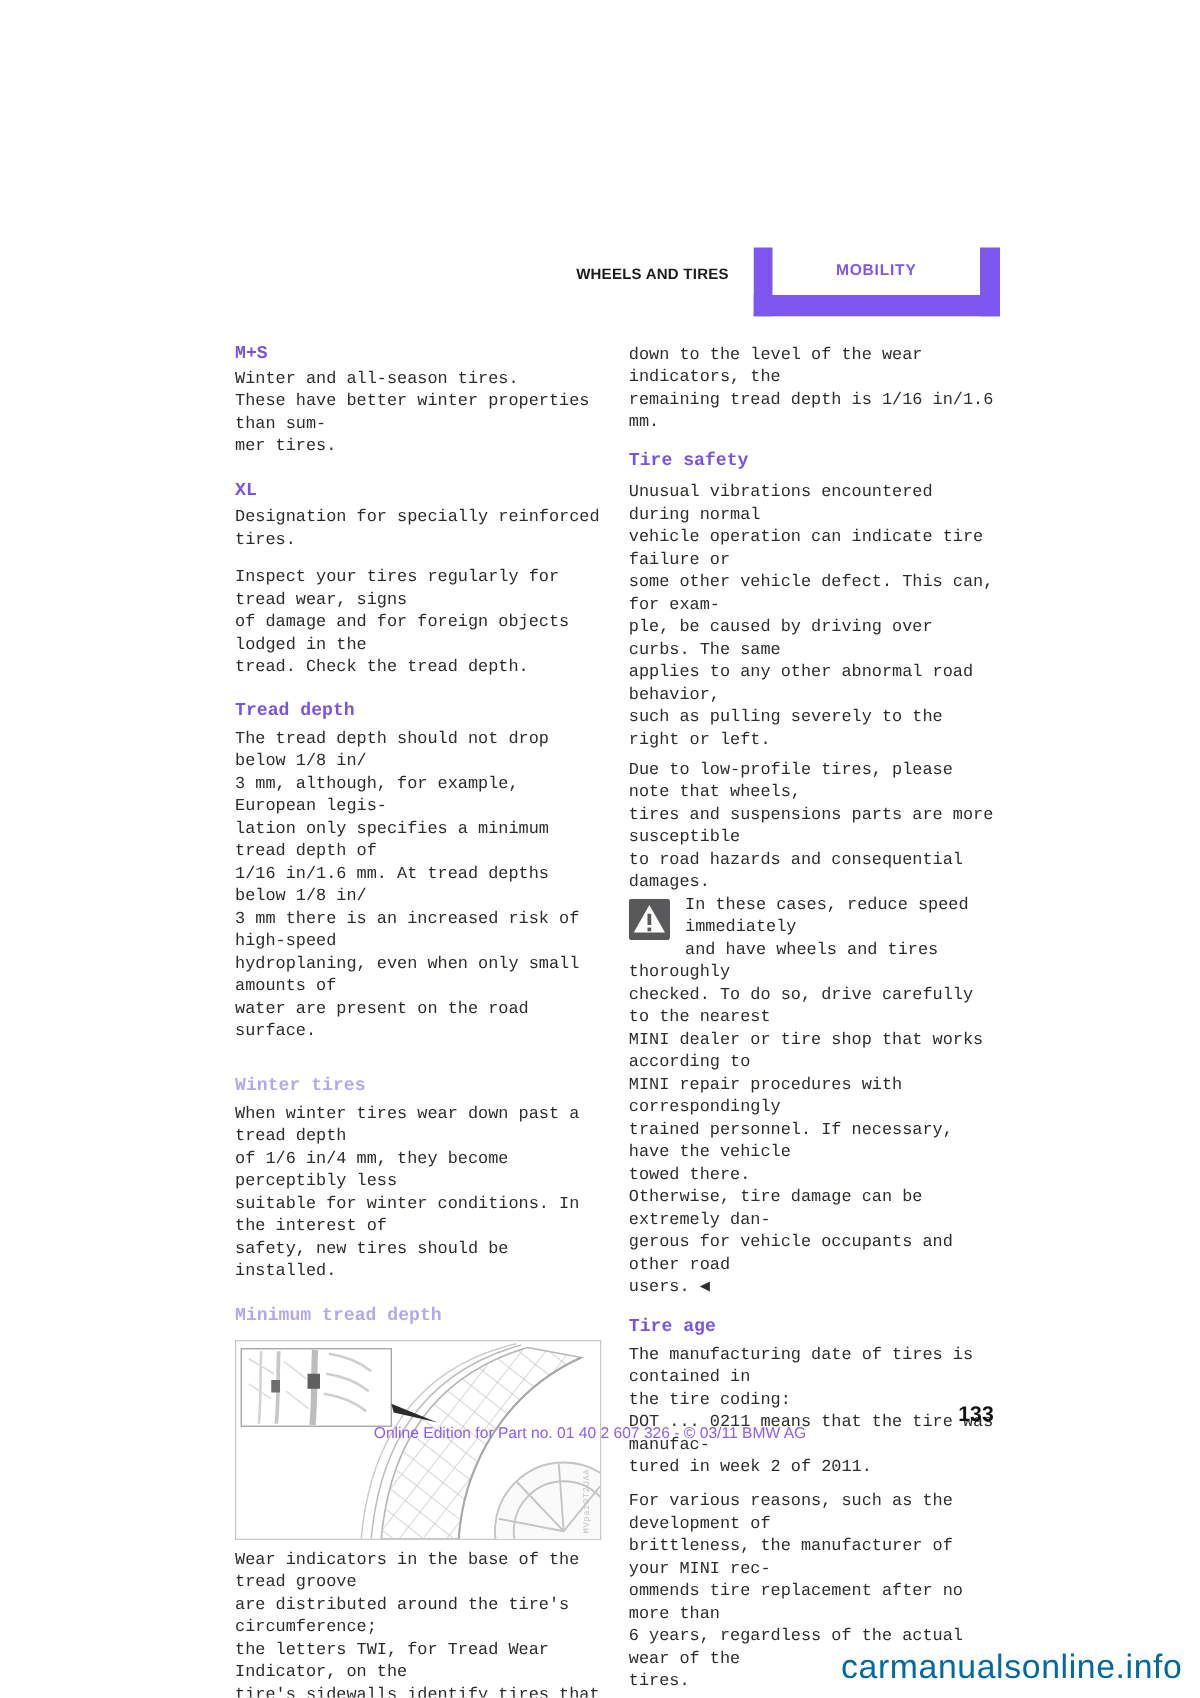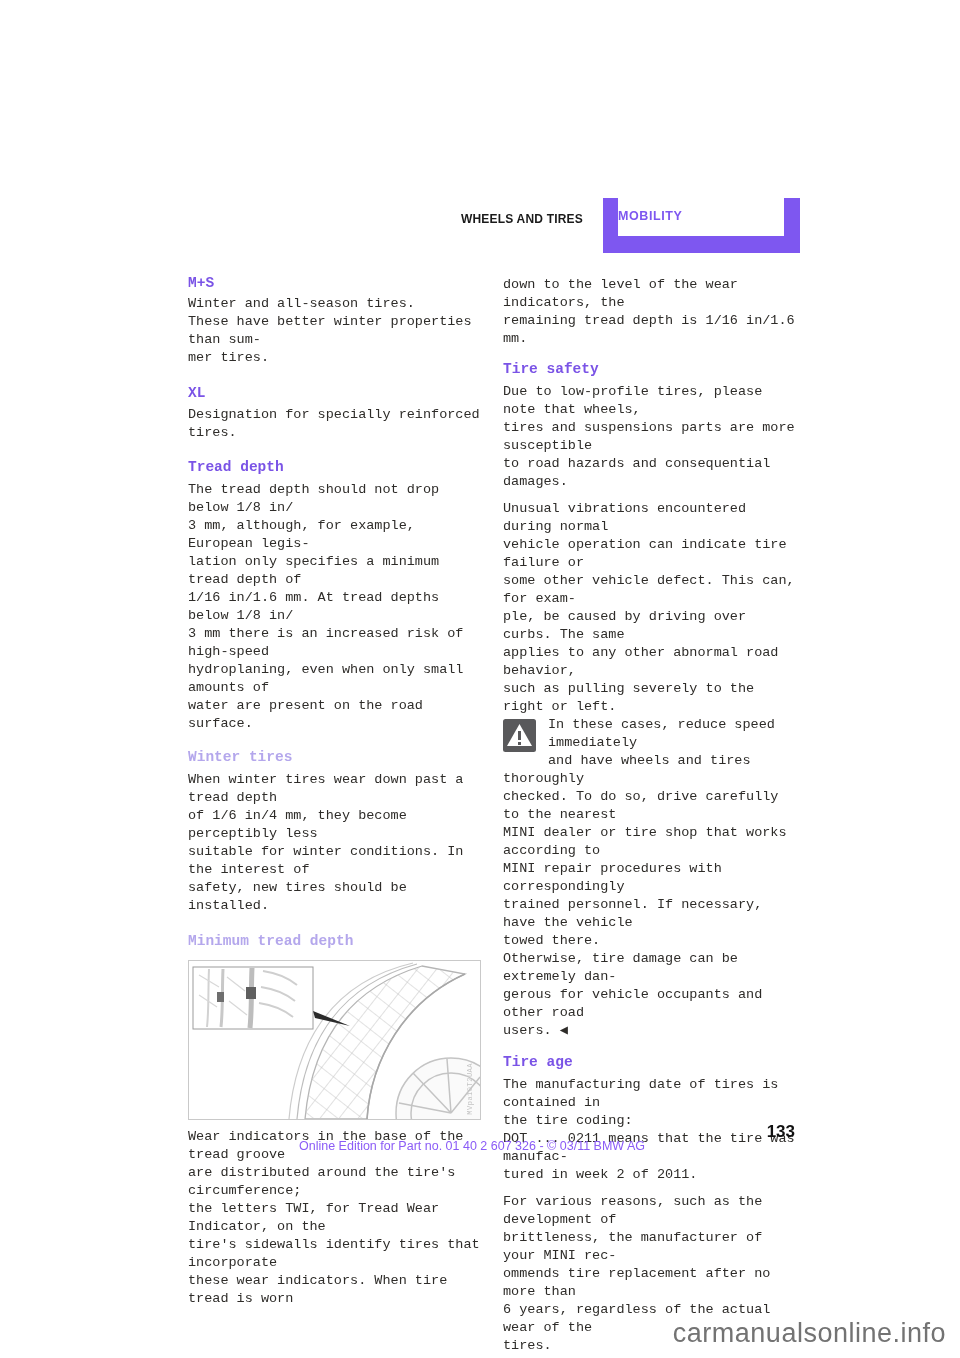--- a/index.html
+++ b/index.html
@@ -11,21 +11,21 @@
   
   .header-section{
     position:absolute;left:188px;top:212px;width:395px;text-align:right;
     font-size:12px;font-weight:bold;letter-spacing:.2px;color:#1a1a1a;
   }
   .mobility-tab{
     position:absolute;left:603px;top:198px;width:197px;height:55px;box-sizing:border-box;
     border-left:15px solid #7e57f0;border-right:16px solid #7e57f0;border-bottom:17px solid #7e57f0;
   }
   .mobility-label{
-    height:38px;line-height:36px;color:#7e57f0;
+    height:38px;line-height:36px;text-align:center;color:#7e57f0;
     font-weight:bold;font-size:12.5px;letter-spacing:.6px;
   }
   
   .col{position:absolute;top:270px;width:293px;font-size:13.5px;line-height:18px;font-family:Liberation Mono, monospace;}
   .col-left{left:188px;}
   .col-right{left:503px;}
   .para{white-space:pre-line;margin:0;}
   .h-sub{color:#7a53e6;font-weight:bold;font-size:14.5px;line-height:15px;margin:0;}
   .h-sub.light{color:#b4a7ec;}
   .h-chapter{color:#7a53e6;font-weight:bold;font-size:21.5px;line-height:22px;letter-spacing:.2px;margin:0;}
@@ -42,21 +42,21 @@
   .page-number{
     position:absolute;left:503px;top:1122px;width:292px;text-align:right;
     font-size:17px;font-weight:bold;color:#111;
   }
   .edition-line{
     position:absolute;left:132px;top:1139px;width:680px;text-align:center;
     font-size:12.5px;color:#8b5cf6;
   }
   .watermark{
     position:absolute;left:0;top:1318px;width:946px;text-align:right;
-    font-size:27px;color:#737373;letter-spacing:.5px;
+    font-size:27px;color:#0369a1;letter-spacing:.5px;
   }
 </style>
 </head>
 <body>
 
 <div>
 
   <div class="header-section">WHEELS AND TIRES</div>
   <div class="mobility-tab">
     <div class="mobility-label">MOBILITY</div>
@@ -64,31 +64,34 @@
 
   <div class="col col-left">
     <h3 class="h-sub" style="margin-top:6px">M+S</h3>
     <p class="para" style="margin-top:4px">Winter and all-season tires.
 These have better winter properties than sum-
 mer tires.</p>
 
     <h3 class="h-sub" style="margin-top:19px">XL</h3>
     <p class="para" style="margin-top:5px">Designation for specially reinforced tires.</p>
 
+    <p class="para" style="margin-top:12px">Inspect your tires regularly for tread wear, signs
+of damage and for foreign objects lodged in the
+tread. Check the tread depth.</p>
 
     <h3 class="h-sub" style="margin-top:18px">Tread depth</h3>
     <p class="para" style="margin-top:6px">The tread depth should not drop below 1/8 in/
 3 mm, although, for example, European legis-
 lation only specifies a minimum tread depth of
 1/16 in/1.6 mm. At tread depths below 1/8 in/
 3 mm there is an increased risk of high-speed
 hydroplaning, even when only small amounts of
 water are present on the road surface.</p>
 
-    <h3 class="h-sub light" style="margin-top:17px">Winter tires</h3>
+    <h3 class="h-sub light" style="margin-top:27px">Winter tires</h3>
     <p class="para" style="margin-top:6px">When winter tires wear down past a tread depth
 of 1/6 in/4 mm, they become perceptibly less
 suitable for winter conditions. In the interest of
 safety, new tires should be installed.</p>
 
     <h3 class="h-sub light" style="margin-top:19px">Minimum tread depth</h3>
 
     <div class="figure" style="margin-top:11px">
       <svg width="291" height="158" viewBox="0 0 291 158">
         <defs>
@@ -134,29 +137,29 @@
 the letters TWI, for Tread Wear Indicator, on the
 tire's sidewalls identify tires that incorporate
 these wear indicators. When tire tread is worn</p>
   </div>
 
   <div class="col col-right">
     <p class="para" style="margin-top:6px">down to the level of the wear indicators, the
 remaining tread depth is 1/16 in/1.6 mm.</p>
 
     <h3 class="h-sub" style="margin-top:14px">Tire safety</h3>
-    <p class="para" style="margin-top:6px">Due to low-profile tires, please note that wheels,
-tires and suspensions parts are more susceptible
-to road hazards and consequential damages.</p>
     <p class="para" style="margin-top:9px">Unusual vibrations encountered during normal
 vehicle operation can indicate tire failure or
 some other vehicle defect. This can, for exam-
 ple, be caused by driving over curbs. The same
 applies to any other abnormal road behavior,
 such as pulling severely to the right or left.</p>
+    <p class="para" style="margin-top:6px">Due to low-profile tires, please note that wheels,
+tires and suspensions parts are more susceptible
+to road hazards and consequential damages.</p>
 
     <div class="warning-block">
       <span class="warn-icon">
         <svg width="33" height="33" viewBox="0 0 33 33">
           <rect x="0" y="0" width="33" height="33" rx="2.5" fill="#59595b"></rect>
           <polygon points="16.5,5 29,27 4,27" fill="#ffffff"></polygon>
           <rect x="15" y="12" width="3" height="9" fill="#59595b"></rect>
           <rect x="15" y="23" width="3" height="3" fill="#59595b"></rect>
         </svg>
       </span>

